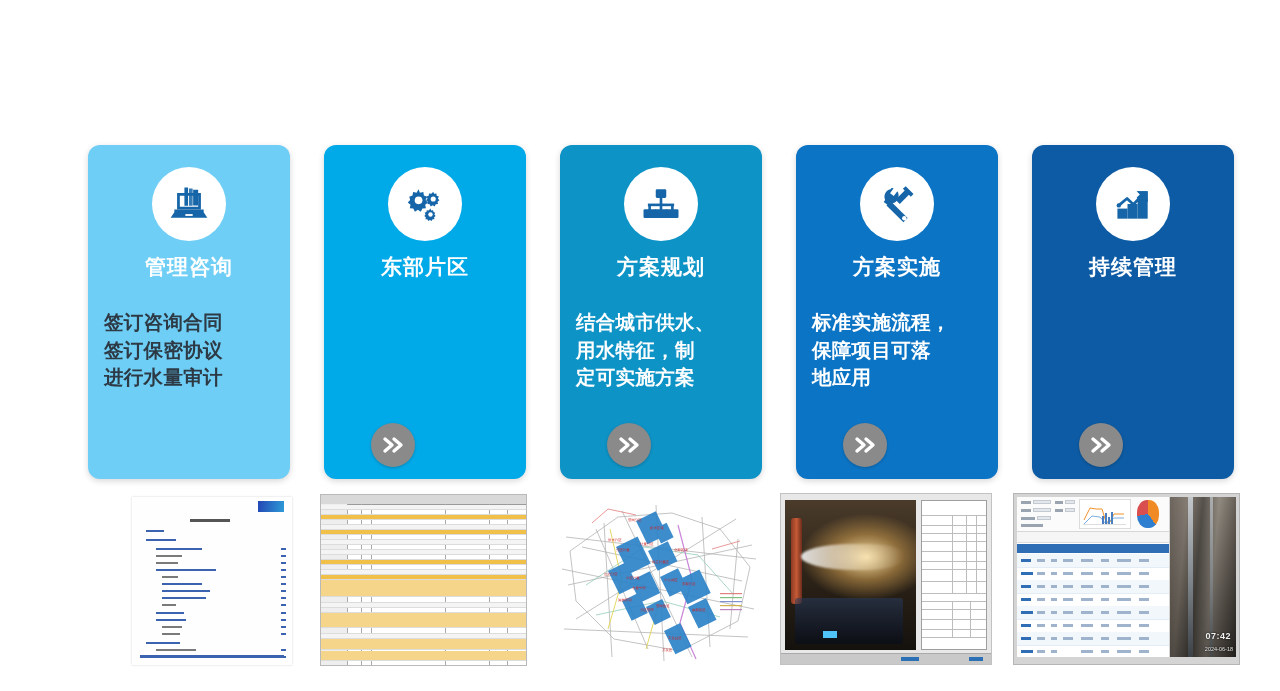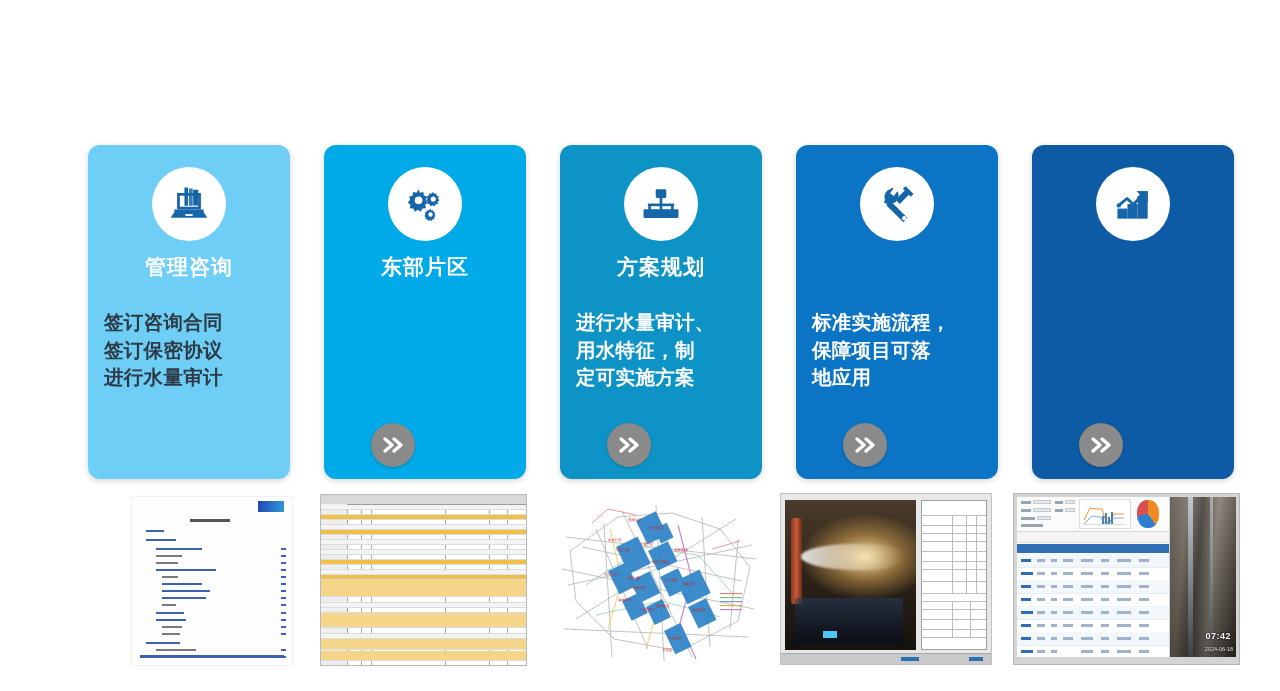--- a/index.html
+++ b/index.html
@@ -519,55 +519,57 @@
           <rect x="9.5" y="25" width="3" height="6"></rect>
           <rect x="22.5" y="25" width="3" height="6"></rect>
           <rect x="35.5" y="25" width="3" height="6"></rect>
           <rect x="4" y="30" width="15" height="10" rx="1.5"></rect>
           <rect x="16.5" y="30" width="15" height="10" rx="1.5"></rect>
           <rect x="29" y="30" width="15" height="10" rx="1.5"></rect>
         </g>
       </svg>
     </div>
     <div class="card-title">方案规划</div>
-    <div class="card-body">进行水量审计、
+    <div class="card-body">结合城市供水、
 用水特征，制
 定可实施方案</div>
   </div>
 
   <div class="card card-3">
     <div class="card-icon-wrap">
       <svg width="44" height="44" viewBox="0 0 48 48" aria-hidden="true">
         <g fill="#1565a8">
           <path d="M19 7.5a8.5 8.5 0 0 0-8.2 11l-1.9 1.9 4.3 4.3 1.9-1.9a8.5 8.5 0 0 0 11-8.2 8.4 8.4 0 0 0-.8-3.6l-4.6 4.6-3.6-3.6L21.7 7a8.4 8.4 0 0 0-2.7-.5z" transform="rotate(-8 19 17)"></path>
           <path d="M12.5 25.5l4.2 4.2 14.3 14.3 4.6-4.6L21.3 25 17 20.8z"></path>
           <path d="M33.5 4.5l8.5 8.5-3 3-2-2-10 10-4.6-4.6 10-10-2-2z"></path>
           <circle cx="32" cy="39.5" r="2.4" fill="#ffffff"></circle>
         </g>
       </svg>
     </div>
+    <div class="card-title">方案实施</div>
     <div class="card-body">标准实施流程，
 保障项目可落
 地应用</div>
   </div>
 
   <div class="card card-4">
     <div class="card-icon-wrap">
       <svg width="44" height="44" viewBox="0 0 48 48" aria-hidden="true">
         <g fill="#1565a8">
           <rect x="7" y="29" width="11" height="11"></rect>
           <rect x="18" y="24" width="11" height="16"></rect>
           <rect x="29" y="18" width="11" height="22"></rect>
           <path d="M8.5 25.5l9-7.5 7 6.5 11.5-12.5" stroke="#1565a8" stroke-width="3" fill="none" stroke-linecap="round" stroke-linejoin="round"></path>
           <circle cx="8.5" cy="25.5" r="2.4"></circle>
           <path d="M28 10h12v12l-4-4-3.5 3.5-4.5-4.5 3.5-3.5z"></path>
           <path d="M40 10v11.5L28.5 10z"></path>
         </g>
       </svg>
     </div>
+    <div class="card-title">持续管理</div>
   </div>
 
   <div class="chev chev-0">
     <svg width="24" height="20" viewBox="0 0 24 20" aria-hidden="true">
       <g stroke="#ffffff" stroke-width="3.4" fill="none" stroke-linecap="round" stroke-linejoin="round">
         <polyline points="4,4 11,10 4,16"></polyline>
         <polyline points="13,4 20,10 13,16"></polyline>
       </g>
     </svg>
   </div>

